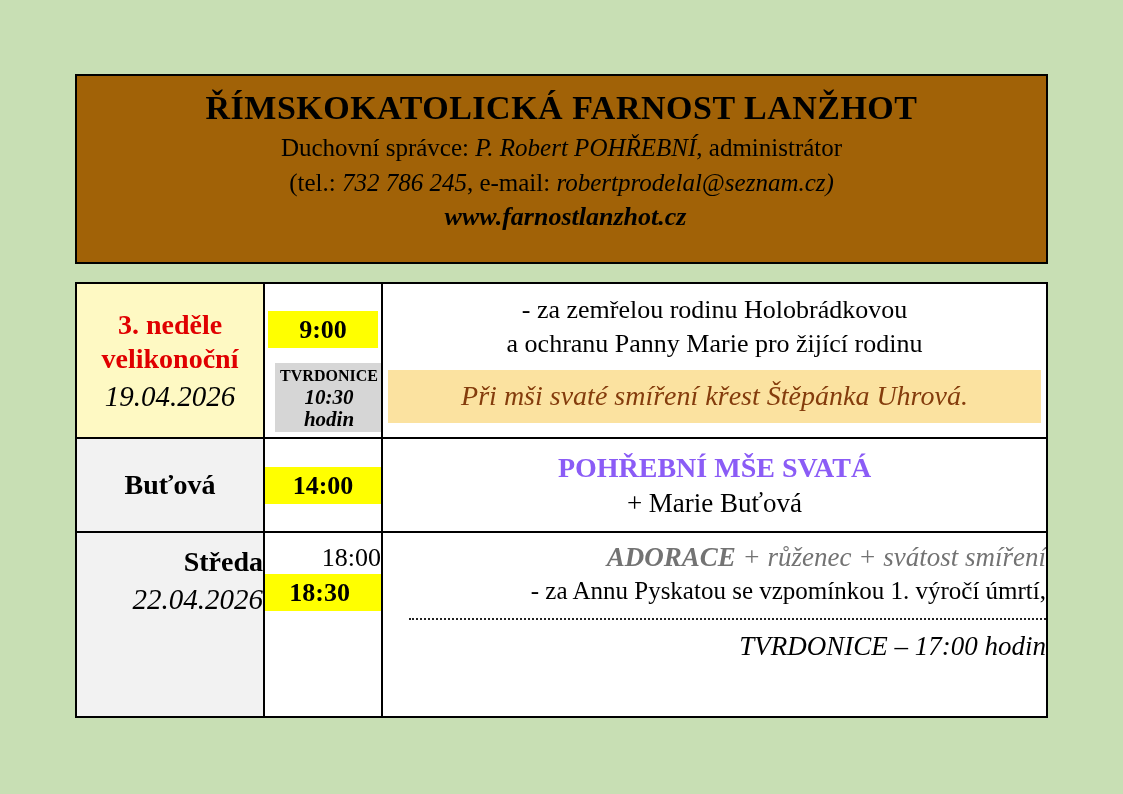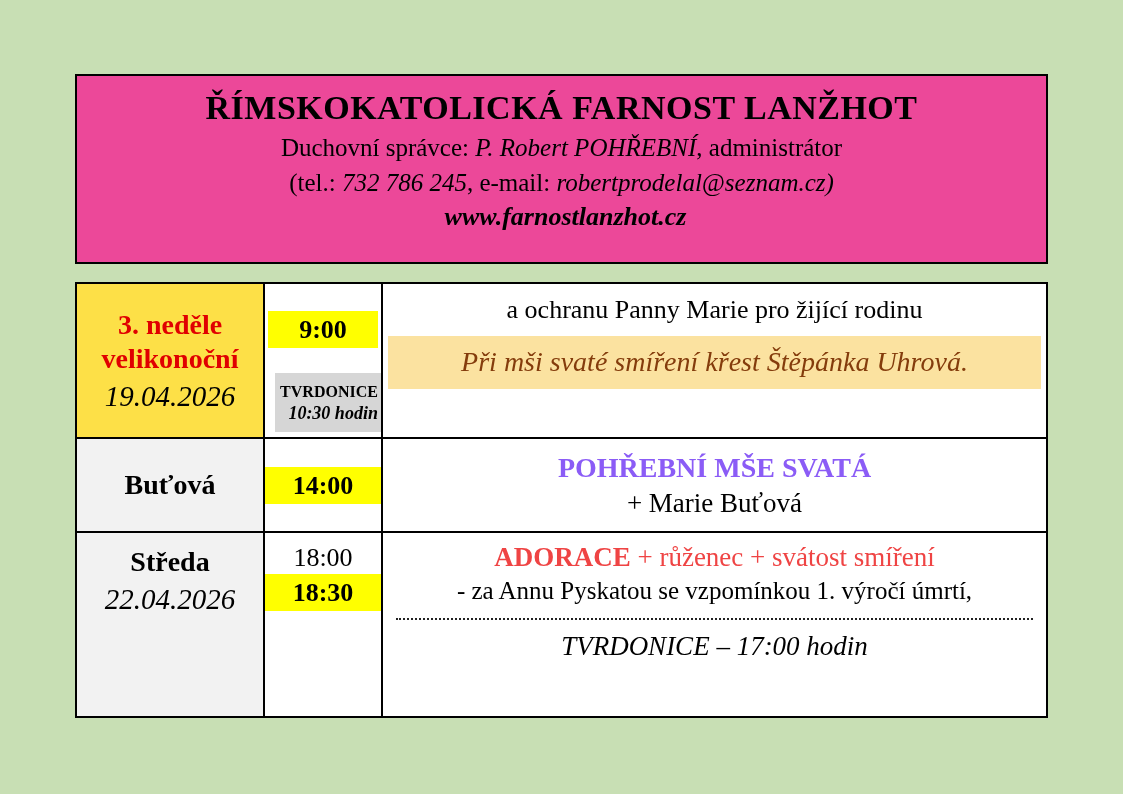--- a/index.html
+++ b/index.html
@@ -6,21 +6,21 @@
   body{
     width:1123px;height:794px;
     background:#C8DFB4;
     font-family:"Liberation Serif","DejaVu Serif",serif;
     position:relative;overflow:hidden;
     color:#000;
   }
   
   .header-box{
     position:absolute;left:75px;top:74px;width:973px;height:190px;
-    background:#ec4899;border:2px solid #000;box-sizing:border-box;
+    background:#a16207;border:2px solid #000;box-sizing:border-box;
     text-align:center;
   }
   .parish-title{
     margin-top:13px;font-size:34px;font-weight:bold;letter-spacing:.5px;
   }
   .header-line{font-size:25px;margin-top:7px;}
   .header-line .it{font-style:italic;}
   .website-line{font-size:26px;font-weight:bold;font-style:italic;margin-top:5px;margin-left:8px;}
 
   
@@ -30,69 +30,69 @@
     display:grid;
     grid-template-columns:188px 118px 1fr;
     grid-template-rows:155px 94px 1fr;
     background:#fff;
   }
   .cell{
     border-right:2px solid #000;border-bottom:2px solid #000;
     box-sizing:border-box;overflow:hidden;
   }
   .cell.last-col{border-right:none;}
-  .cell.last-row{border-bottom:none;}
+  .cell.last-row{border-bottom:none;align-items:flex-end;}
 
   
   .day-cell{
     display:flex;flex-direction:column;align-items:center;justify-content:center;
     text-align:center;background:#F2F2F2;
   }
-  .day-cell.sunday{background:#fde047;}
+  .day-cell.sunday{background:#fef9c3;}
   .day-cell.top{justify-content:flex-start;padding-top:12px;}
   .day-name{font-size:28px;font-weight:bold;line-height:34px;}
   .day-name.red{color:#E00000;}
   .day-date{font-size:29px;font-style:italic;line-height:36px;margin-top:2px;}
 
   
   .time-cell{
     display:flex;flex-direction:column;align-items:center;background:#fff;
   }
   .time-cell.r1{padding-top:27px;}
   .time-cell.r2{justify-content:center;}
   .time-cell.r3{padding-top:8px;}
   .time-badge{
     background:#FFFF00;font-weight:bold;font-size:26px;
     padding:2px 31px;line-height:33px;
   }
   .time-plain{font-size:26px;line-height:33px;}
   .tvrdonice-chip{
     margin-top:auto;margin-bottom:5px;background:#D6D6D6;
-    text-align:right;padding:8px 5px;margin-left:12px;
+    text-align:center;padding:2px 5px;margin-left:12px;
   }
   .tvrdonice-chip .chip-name{font-size:16px;font-weight:bold;line-height:21px;}
-  .tvrdonice-chip .chip-time{font-size:18px;font-weight:bold;font-style:italic;line-height:22px;}
+  .tvrdonice-chip .chip-time{font-size:21px;font-weight:bold;font-style:italic;line-height:22px;}
 
   
   .content-cell{
     display:flex;flex-direction:column;align-items:center;text-align:center;
     background:#fff;
   }
   .content-cell.r1{padding-top:9px;}
   .content-cell.r2{justify-content:center;}
   .content-cell.r3{padding-top:7px;}
   .intention{font-size:26px;line-height:34px;}
   .baptism-banner{
     margin-top:9px;width:calc(100% - 10px);box-sizing:border-box;
     background:#FBE2A0;color:#843C0C;
     font-style:italic;font-size:28px;padding:10px 0 11px;
   }
   .funeral-title{color:#8b5cf6;font-weight:bold;font-size:28px;line-height:35px;}
   .funeral-name{font-size:27px;line-height:34px;margin-top:1px;}
-  .event-line{font-size:27px;line-height:34px;color:#ef4444;}
+  .event-line{font-size:27px;line-height:34px;font-style:italic;color:#737373;}
   .event-line .ev-bold{font-weight:bold;}
   .r3 .intention{font-size:25px;line-height:33px;}
   .dashed-divider{
     width:calc(100% - 26px);height:0;
     border-top:2px dotted #222;margin-top:11px;
   }
   .tvrdonice-footer{font-size:27px;font-style:italic;margin-top:11px;}
 </style>
 </head>
 <body>
@@ -116,20 +116,21 @@
     <div class="day-date">19.04.2026</div>
   </div>
   <div class="cell time-cell r1">
     <span class="time-badge">9:00</span>
     <div class="tvrdonice-chip">
       <div class="chip-name">TVRDONICE</div>
       <div class="chip-time">10:30 hodin</div>
     </div>
   </div>
   <div class="cell content-cell r1 last-col">
+    <div class="intention">- za zemřelou rodinu Holobrádkovou</div>
     <div class="intention">a ochranu Panny Marie pro žijící rodinu</div>
     <div class="baptism-banner">Při mši svaté smíření křest Štěpánka Uhrová.</div>
   </div>
 
   <div class="cell day-cell">
     <div class="day-name">Buťová</div>
   </div>
   <div class="cell time-cell r2">
     <span class="time-badge">14:00</span>
   </div>

